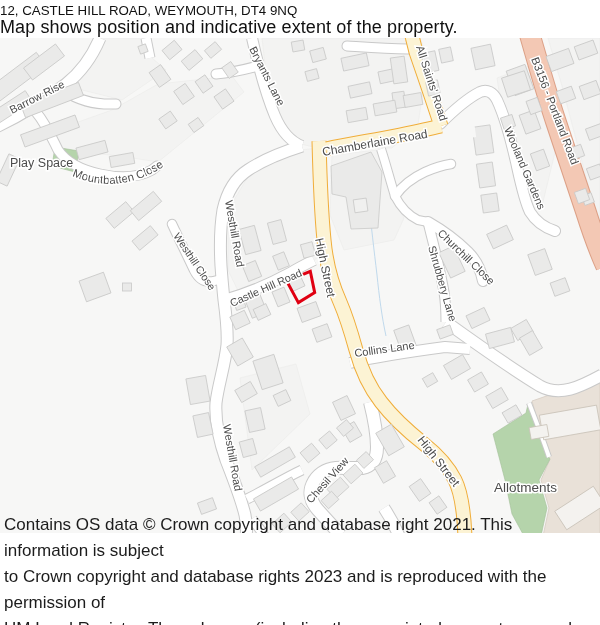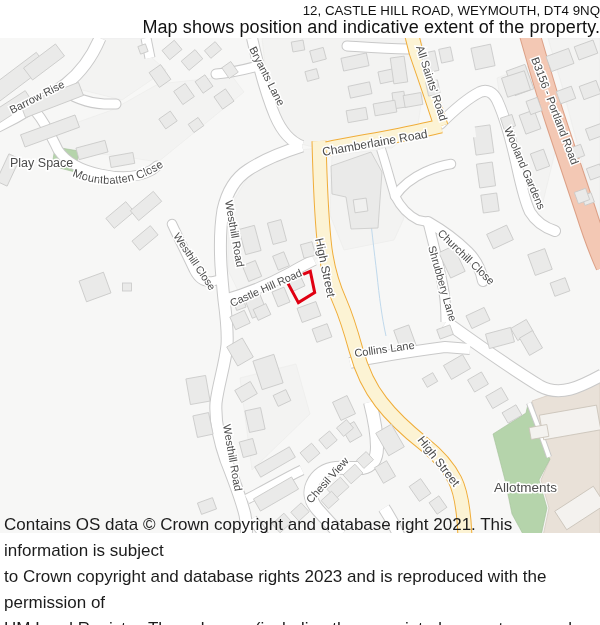--- a/index.html
+++ b/index.html
@@ -1,15 +1,15 @@
 <!DOCTYPE html>
 <html><head><meta charset="utf-8"><style>
 *{margin:0;padding:0;box-sizing:border-box}
 body{width:600px;height:625px;background:#fff;font-family:"Liberation Sans",sans-serif;position:relative;overflow:hidden}
-.hdr{position:absolute;top:3px;left:0;width:600px;text-align:right;font-size:13.3px;line-height:16px;color:#111}
+.hdr{position:absolute;top:3px;left:0;width:600px;text-align:left;font-size:13.3px;line-height:16px;color:#111}
 .ftr{position:absolute;top:512px;left:4px;width:596px;font-size:17px;line-height:26px;color:#1c1c1c}
 svg text{fill:#4c4c4c;stroke:#ffffff;stroke-width:3px;paint-order:stroke;font-family:"Liberation Sans",sans-serif}
 </style></head><body>
 <div class="hdr">12, CASTLE HILL ROAD, WEYMOUTH, DT4 9NQ<br><span style="font-size:18px;letter-spacing:0.1px">Map shows position and indicative extent of the property.</span></div>
 <svg width="600" height="495" viewBox="0 38 600 495" style="position:absolute;top:38px;left:0">
 <rect x="0" y="38" width="600" height="498" fill="#f7f7f6"></rect>
 <g fill="#f3f3f2" stroke="#ebebea" stroke-width="0.6">
 <polygon points="66,86 102,38 146,38 152,58 166,70 122,100"></polygon>
 <polygon points="300,150 318,148 318,258 240,295 228,270 228,210 255,165"></polygon>
 <polygon points="112,110 158,84 232,76 244,92 158,162 120,156 60,150 50,132"></polygon>

